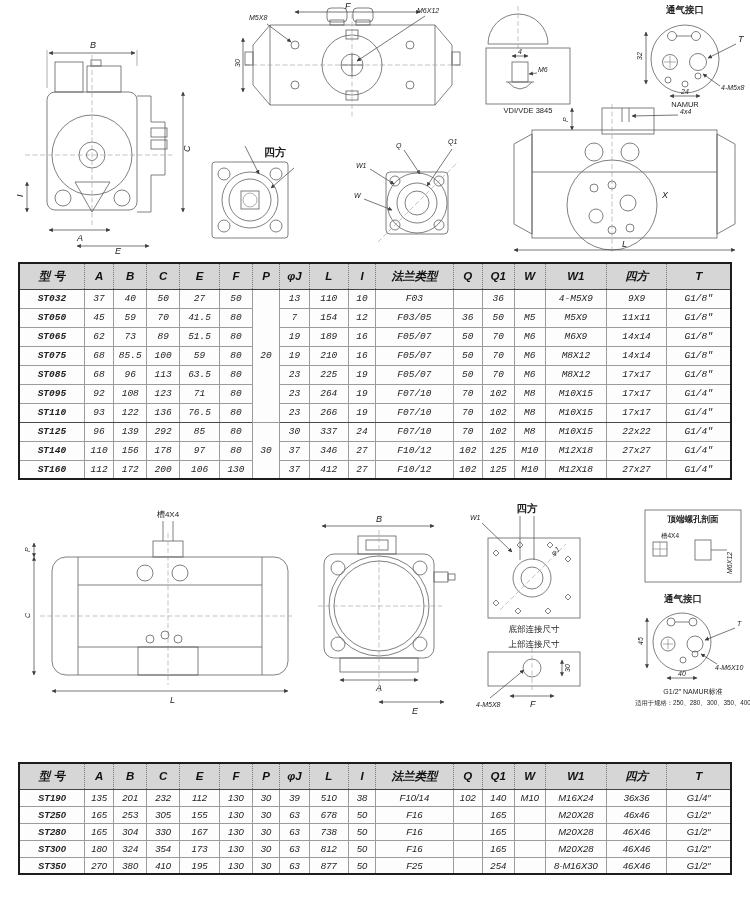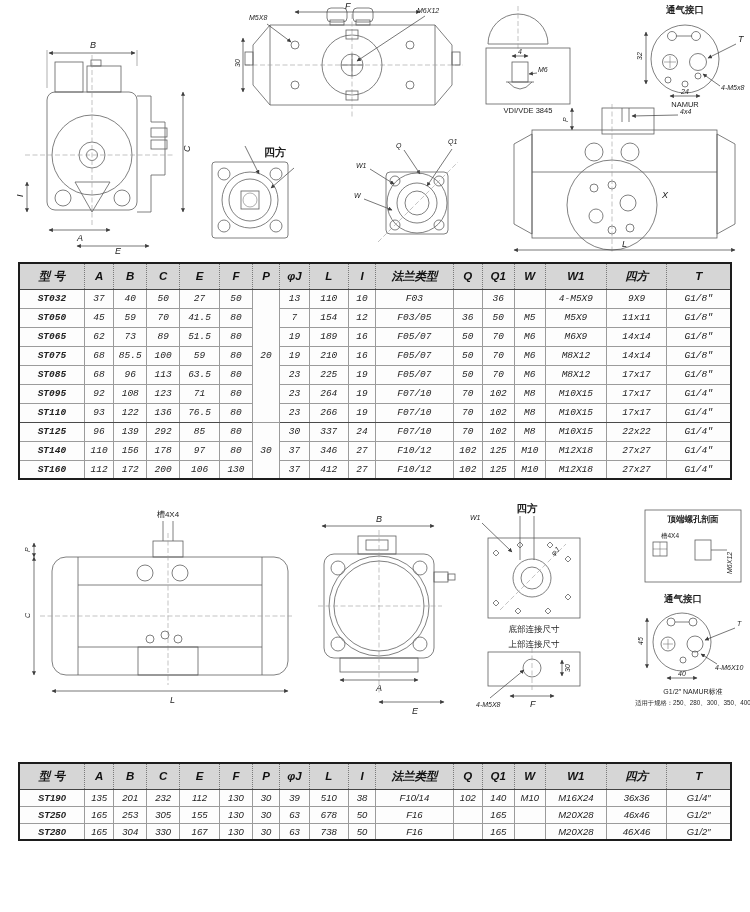--- a/index.html
+++ b/index.html
@@ -610,16 +610,54 @@
           <td>738</td>
           <td>50</td>
           <td>F16</td>
           <td></td>
           <td>165</td>
           <td></td>
           <td>M20X28</td>
           <td>46X46</td>
           <td>G1/2″</td>
         </tr>
+        <tr>
+          <td>ST300</td>
+          <td>180</td>
+          <td>324</td>
+          <td>354</td>
+          <td>173</td>
+          <td>130</td>
+          <td>30</td>
+          <td>63</td>
+          <td>812</td>
+          <td>50</td>
+          <td>F16</td>
+          <td></td>
+          <td>165</td>
+          <td></td>
+          <td>M20X28</td>
+          <td>46X46</td>
+          <td>G1/2″</td>
+        </tr>
+        <tr>
+          <td>ST350</td>
+          <td>270</td>
+          <td>380</td>
+          <td>410</td>
+          <td>195</td>
+          <td>130</td>
+          <td>30</td>
+          <td>63</td>
+          <td>877</td>
+          <td>50</td>
+          <td>F25</td>
+          <td></td>
+          <td>254</td>
+          <td></td>
+          <td>8-M16X30</td>
+          <td>46X46</td>
+          <td>G1/2″</td>
+        </tr>
       </tbody>
     </table>
 
 </div>
 
 </body></html>

